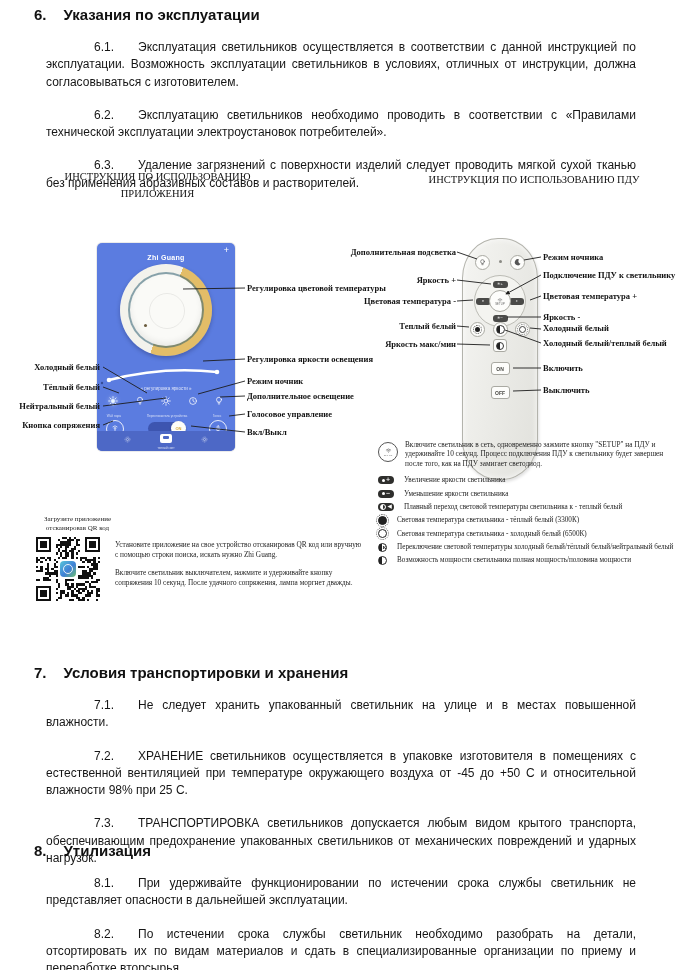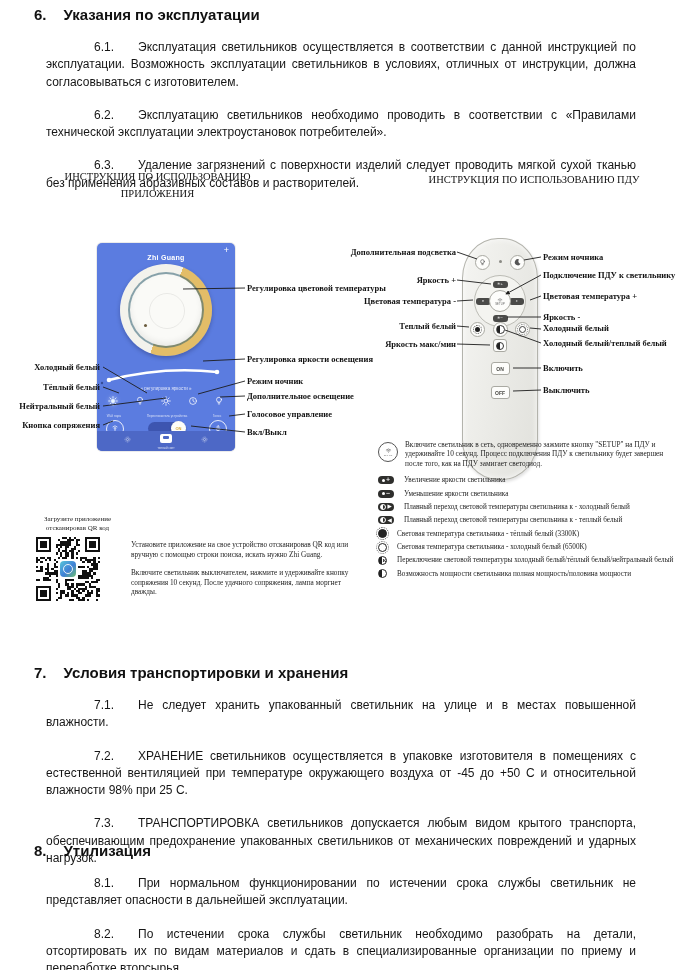--- a/index.html
+++ b/index.html
@@ -121,21 +121,21 @@
   .leg-circle .k{font-size:5px;font-weight:bold;color:#111;margin-left:4px;font-family:"Liberation Serif",serif;}
   
   .qrblock{position:absolute;left:30px;top:515px;width:330px;font-family:"Liberation Serif",serif;color:#1d1d1d;}
   .qr-cap{width:95px;text-align:center;font-size:7px;line-height:1.3;}
   .qr-wrap{position:absolute;left:6px;top:22px;width:64px;height:64px;}
   .qr-wrap svg{width:64px;height:64px;}
   .qr-app{position:absolute;left:24px;top:24px;width:16px;height:16px;border-radius:4px;
        background:linear-gradient(135deg,#56c6d8,#3f7fd6 55%,#6fbf6f);box-shadow:0 0 0 2px #fff;}
   .qr-app i{position:absolute;left:3px;top:3px;width:10px;height:10px;border-radius:50%;border:1.5px solid rgba(255,255,255,.85);box-sizing:border-box;display:block;}
   .qr-texts{position:absolute;left:85px;top:25px;width:250px;}
-  .qr-texts p{margin:0 0 8px 16px;font-size:7.3px;line-height:1.35;}
+  .qr-texts p{margin:0 0 8px 0;font-size:7.3px;line-height:1.35;}
   
   .ic{display:block;}
 </style>
 </head>
 <body>
 
 <svg width="0" height="0" style="position:absolute" aria-hidden="true">
 <defs>
   <g id="i-sun-f">
     <circle cx="8" cy="8" r="2.6" fill="currentColor"></circle>
@@ -373,27 +373,20 @@
             <b>+</b>
           </span>
         <span class="t">Увеличение яркости светильника</span>
       </div>
       <div class="leg-item">
         <span class="leg-pill">
             <i class="mini-dot"></i>
             <b>−</b>
           </span>
         <span class="t">Уменьшение яркости светильника</span>
-      </div>
-      <div class="leg-item">
-        <span class="leg-pill">
-            <i class="mini-half"></i>
-            <b>▶</b>
-          </span>
-        <span class="t">Плавный переход световой температуры светильника к - холодный белый</span>
       </div>
       <div class="leg-item">
         <span class="leg-pill">
             <i class="mini-half"></i>
             <b>◀</b>
           </span>
         <span class="t">Плавный переход световой температуры светильника к - теплый белый</span>
       </div>
       <div class="leg-item">
         <span class="leg-circle filled"></span>
@@ -701,17 +694,17 @@
     <p><span class="pnum">7.1.</span><span>Не следует хранить упакованный светильник на улице и в местах повышенной влажности.</span></p>
     <p><span class="pnum">7.2.</span><span>ХРАНЕНИЕ светильников осуществляется в упаковке изготовителя в помещениях с естественной вентиляцией при температуре окружающего воздуха от -45 до +50 С и относительной влажности 98% при 25 С.</span></p>
     <p><span class="pnum">7.3.</span><span>ТРАНСПОРТИРОВКА светильников допускается любым видом крытого транспорта, обеспечивающим предохранение упакованных светильников от механических повреждений и ударных нагрузок.</span></p>
   </section>
 
   <section class="txt" style="top:842px">
     <h2>
       <span>8.</span>
       <span>Утилизация</span>
     </h2>
-    <p><span class="pnum">8.1.</span><span>При нормальном функционировании по истечении срока службы светильник не представляет опасности в дальнейшей эксплуатации.</span></p>
+    <p><span class="pnum">8.1.</span><span>При удерживайте функционировании по истечении срока службы светильник не представляет опасности в дальнейшей эксплуатации.</span></p>
     <p><span class="pnum">8.2.</span><span>По истечении срока службы светильник необходимо разобрать на детали, отсортировать их по видам материалов и сдать в специализированные организации по приему и переработке вторсырья.</span></p>
   </section>
 
 </div>
 
 </body></html>

